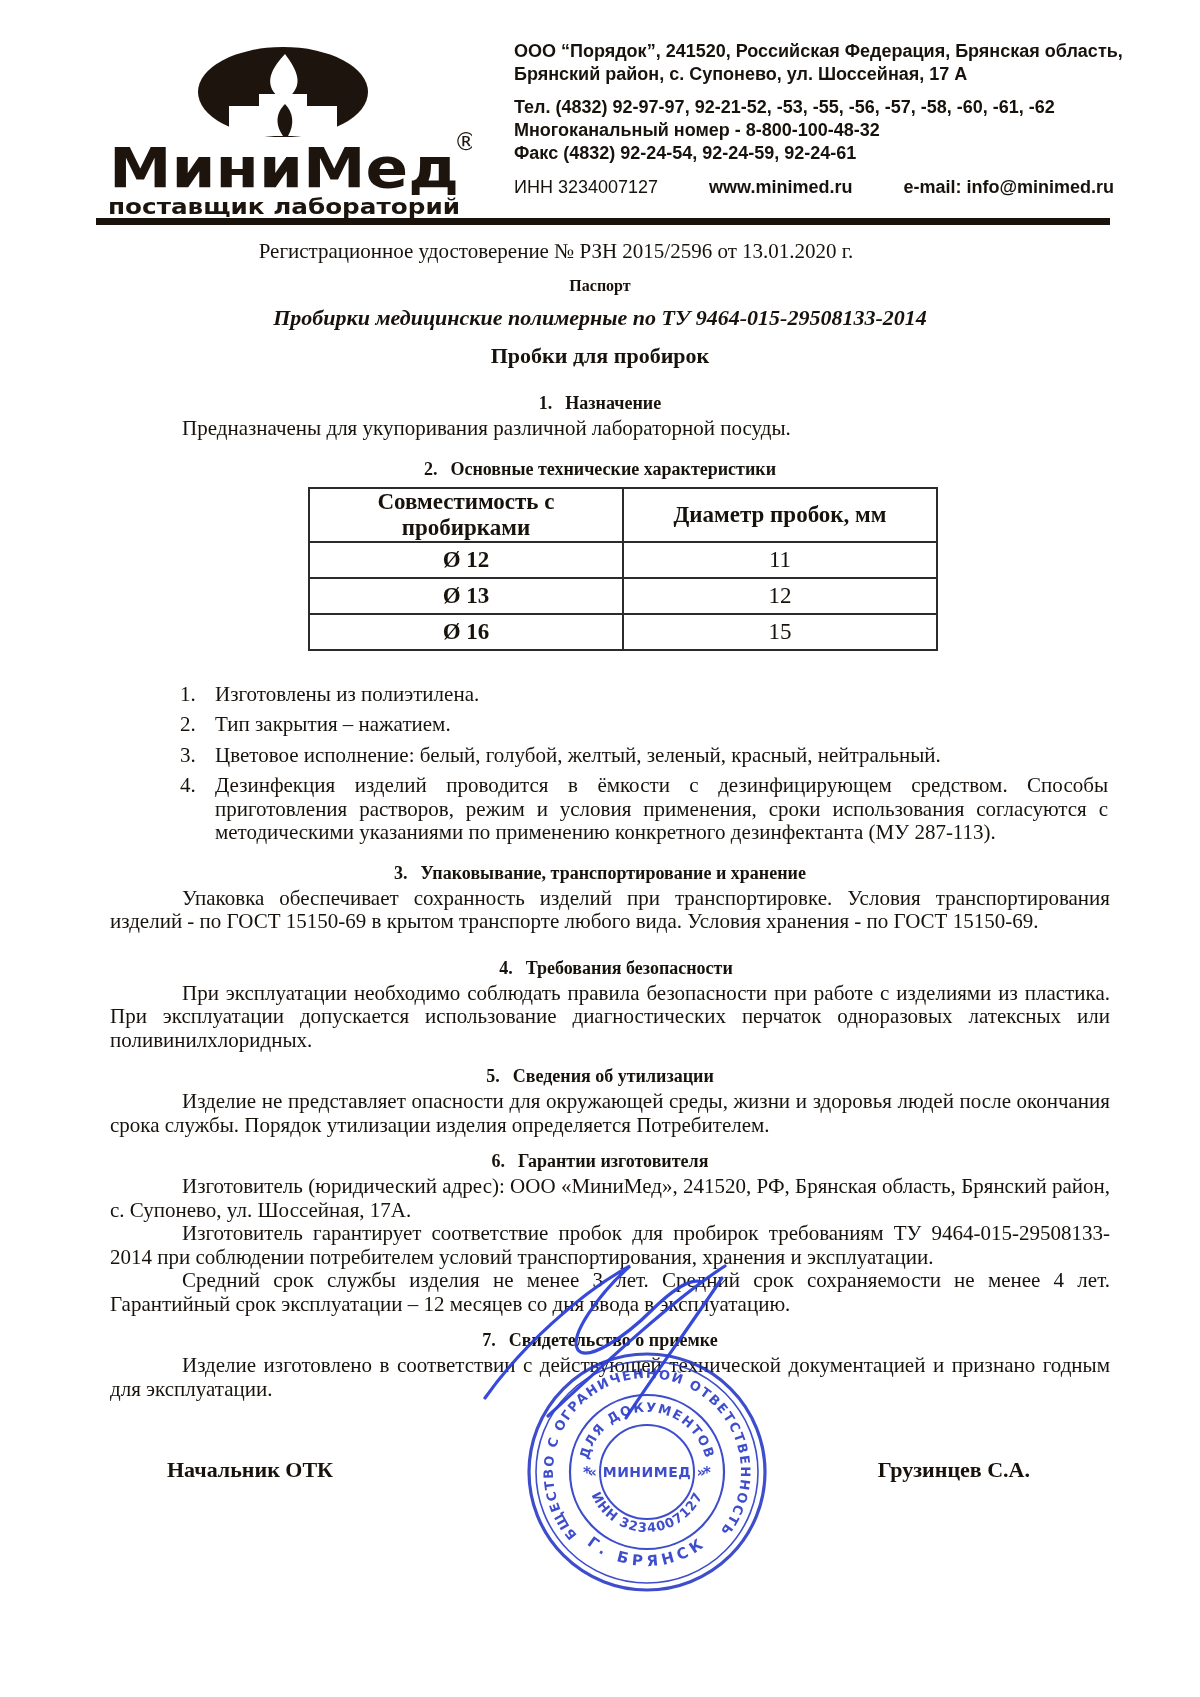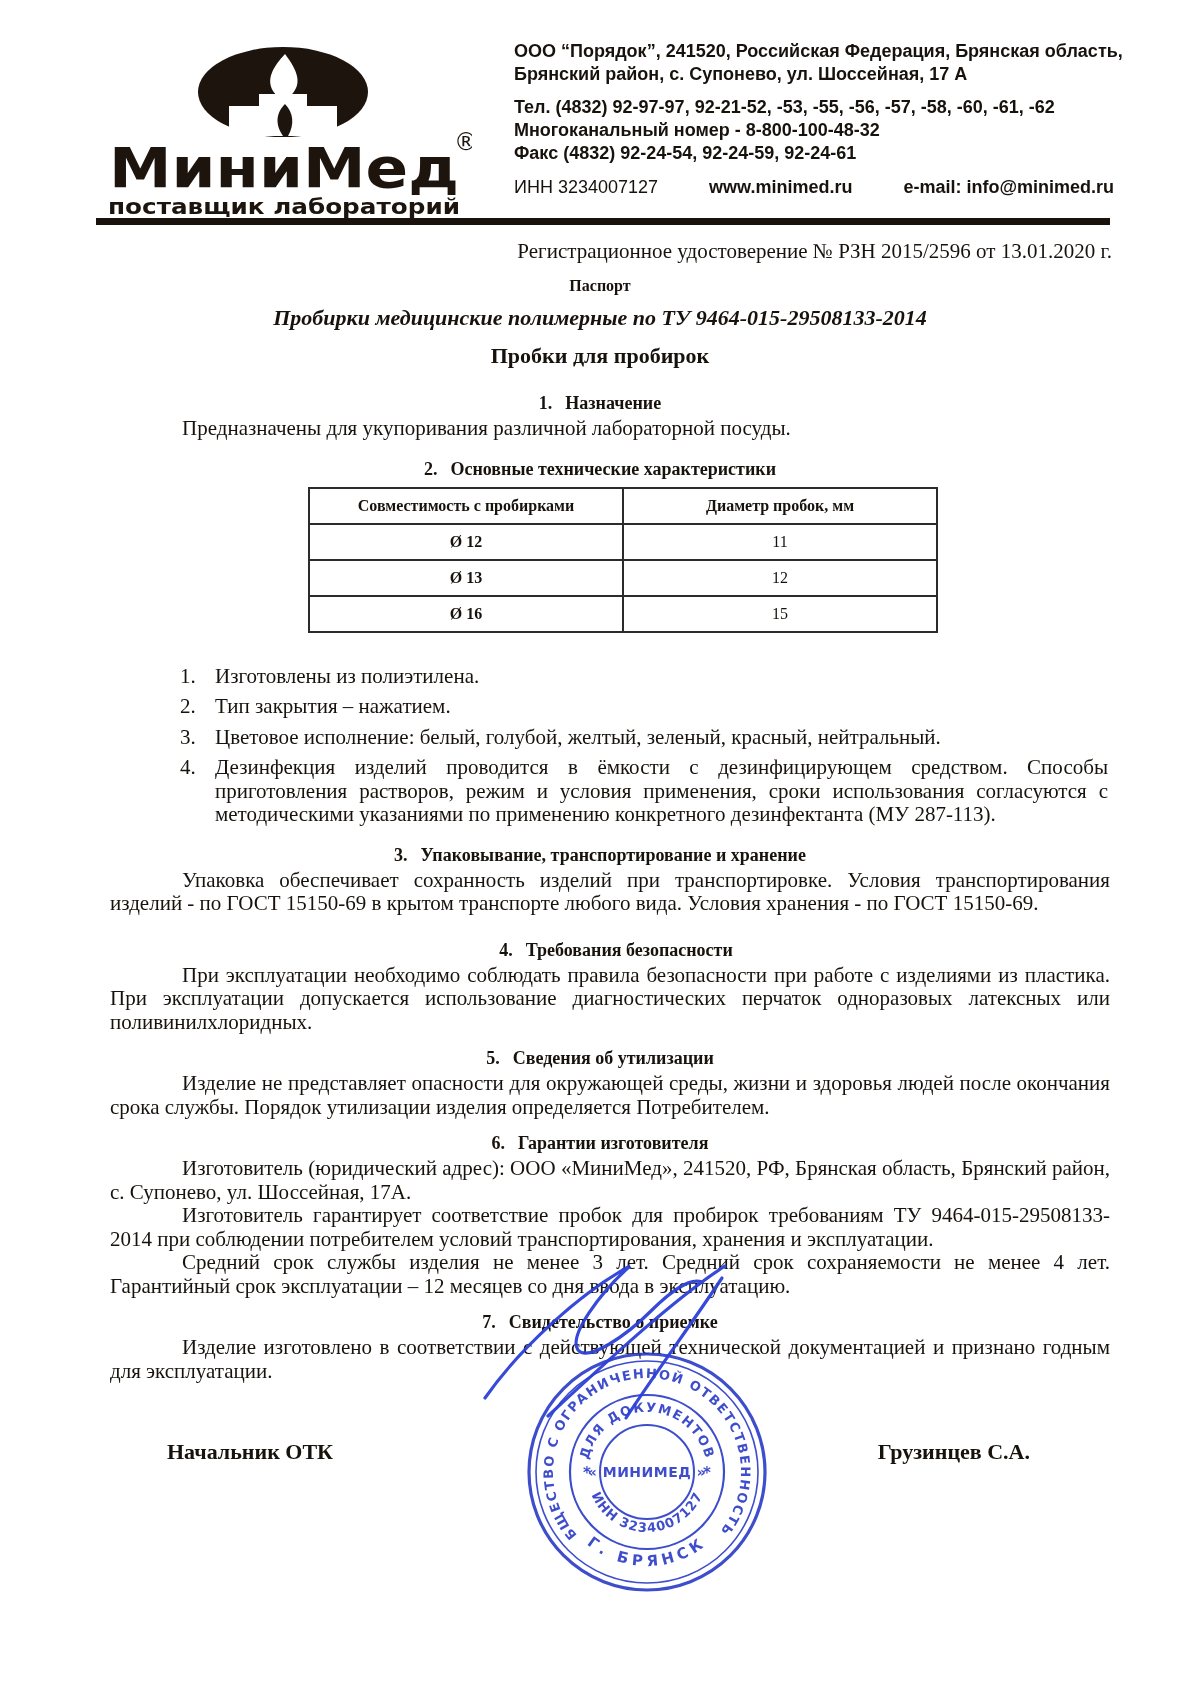--- a/index.html
+++ b/index.html
@@ -15,30 +15,30 @@
     position:absolute; left:514px; top:40px; width:600px;
     font-family:"Liberation Sans", sans-serif; font-weight:bold;
     font-size:18px; line-height:23px; color:#17120c;
   }
   .contact .line {white-space:nowrap;}
   .contact .gap {height:10px;}
   .inn-row {display:flex; justify-content:space-between; margin-top:11px;}
   .inn-row .plain {font-weight:normal;}
   .divider {height:7px; background:#1a130c; margin:0 90px 0 96px;}
   
-  .reg-line {text-align:right; padding-right:88px; margin-top:14px; font-size:21px;}
+  .reg-line {text-align:center; padding-right:88px; margin-top:14px; font-size:21px;}
   .doc-title {text-align:center; font-weight:bold; font-size:16px; margin-top:13px;}
   .doc-subtitle {text-align:center; font-weight:bold; font-style:italic; font-size:22px; margin-top:10px;}
   .product-title {text-align:center; font-weight:bold; font-size:22px; margin-top:12px;}
   .sec-heading {text-align:center; font-weight:bold; font-size:18px; margin-top:24px;}
   .sec-heading .num {margin-right:13px;}
   .para {margin:3px 90px 0 110px; font-size:21px; line-height:23.5px; text-align:justify; text-indent:72px;}
   .para + .para {margin-top:0;}
   
-  .spec-table {border-collapse:collapse; margin:7px 0 0 308px; font-size:16px;}
+  .spec-table {border-collapse:collapse; margin:7px 0 0 308px; font-size:23px;}
   .spec-table th, .spec-table td {
     border:2px solid #2b2b2b; text-align:center; vertical-align:middle;
     height:34px; padding:0 8px;
   }
   .spec-table th {font-weight:bold; width:290px;}
   .spec-table td {width:296px;}
   .spec-table td.c1 {font-weight:bold;}
   
   .props {list-style:none; margin:32px 92px 0 180px; padding:0;}
   .props li {

